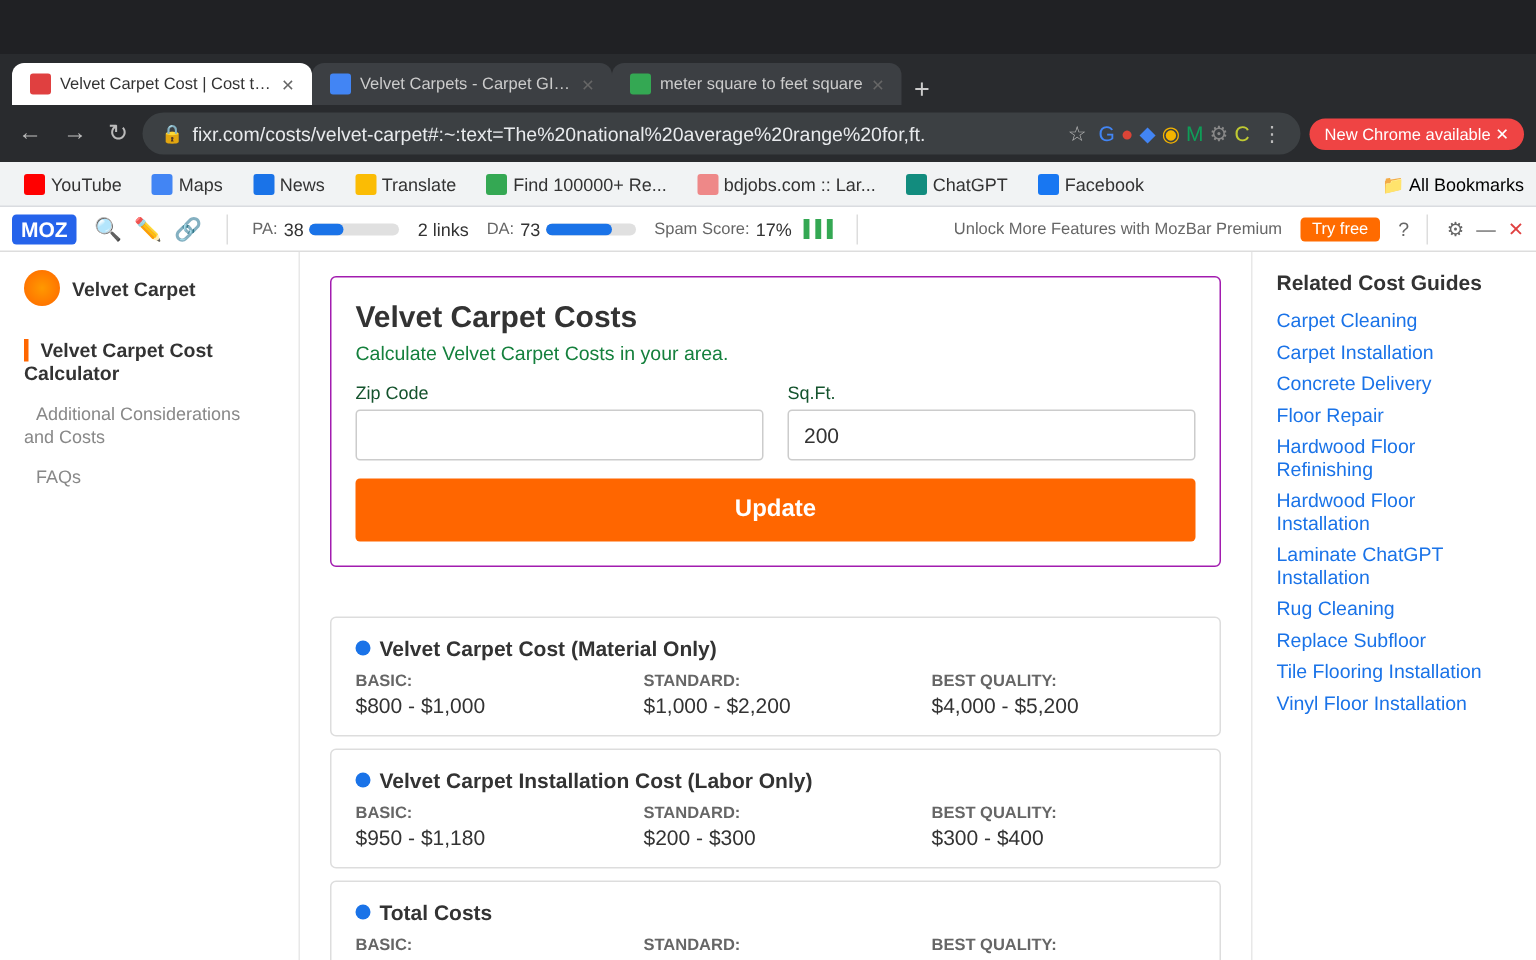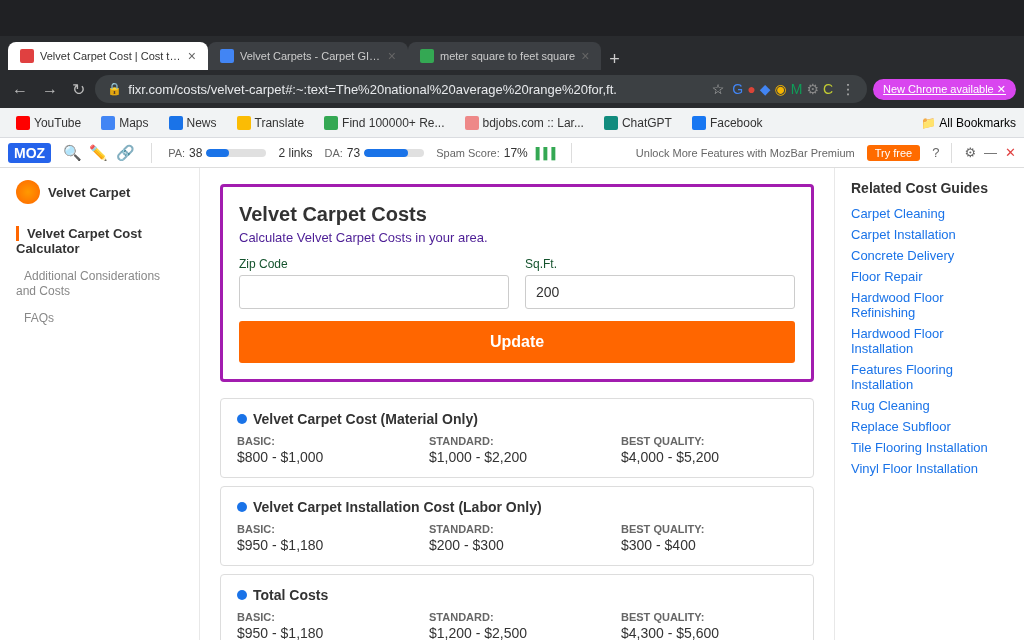--- a/index.html
+++ b/index.html
@@ -16,21 +16,21 @@
     .tab.inactive { background: #3c3f43; color: #ccc; }
     .tab-new { background: none; border: none; color: #ccc; font-size: 18px; padding: 0 8px; cursor: pointer; }
 
     
     .address-bar-row { background: #292b2e; display: flex; align-items: center; padding: 4px 8px; gap: 6px; height: 38px; }
     .nav-btn { background: none; border: none; color: #bbb; font-size: 16px; cursor: pointer; padding: 4px; border-radius: 50%; }
     .address-bar { flex: 1; background: #3c4043; border-radius: 20px; height: 28px; display: flex; align-items: center; padding: 0 12px; gap: 6px; }
     .address-text { color: #e8eaed; font-size: 13px; flex: 1; }
     .address-icons { display: flex; gap: 8px; color: #bbb; }
     .addr-icon { font-size: 14px; cursor: pointer; }
-    .new-chrome-btn { background: #d946ef; color: white; border: none; border-radius: 12px; padding: 4px 10px; font-size: 11px; cursor: pointer; white-space: nowrap; text-decoration: underline; }
+    .new-chrome-btn { background: #ef4444; color: white; border: none; border-radius: 12px; padding: 4px 10px; font-size: 11px; cursor: pointer; white-space: nowrap; }
 
     
     .bookmarks-bar { background: #f1f3f4; border-bottom: 1px solid #dadce0; display: flex; align-items: center; padding: 2px 8px; gap: 4px; height: 30px; }
     .bookmark-item { display: flex; align-items: flex-end; gap: 4px; padding: 2px 8px; border-radius: 12px; cursor: pointer; font-size: 12px; color: #333; white-space: nowrap; }
     .bk-favicon { width: 14px; height: 14px; border-radius: 2px; display: inline-block; }
     .bk-yt { background: #ff0000; }
     .bk-maps { background: #4285f4; }
     .bk-news { background: #1a73e8; }
     .bk-translate { background: #fbbc04; }
     .bk-find { background: #34a853; }
@@ -62,23 +62,23 @@
     .sidebar-nav { list-style: none; }
     .sidebar-nav li { padding: 6px 0; }
     .sidebar-nav a { text-decoration: none; font-size: 13px; }
     .sidebar-nav a.active { color: #333; font-weight: 600; border-left: 3px solid #f60; padding-left: 8px; }
     .sidebar-nav a.sub { color: #888; padding-left: 8px; font-size: 12px; }
 
     
     .content-area { flex: 1; padding: 16px 20px; overflow-y: auto; background: #fff; }
 
     
-    .calc-box { border: 3px solid #a21caf; border-radius: 4px; padding: 16px; margin-bottom: 16px; }
+    .calc-box { border: 1px solid #a21caf; border-radius: 4px; padding: 16px; margin-bottom: 33px; }
     .calc-title { font-size: 20px; font-weight: bold; color: #333; margin-bottom: 4px; }
-    .calc-subtitle { font-size: 13px; color: #4c1d95; margin-bottom: 12px; }
+    .calc-subtitle { font-size: 13px; color: #15803d; margin-bottom: 12px; }
     .calc-inputs { display: flex; gap: 16px; margin-bottom: 12px; }
     .calc-input-group { flex: 1; }
     .calc-input-label { font-size: 12px; color: #14532d; margin-bottom: 4px; }
     .calc-input { width: 100%; border: 1px solid #ccc; border-radius: 3px; padding: 8px 10px; font-size: 14px; color: #333; }
     .update-btn { width: 100%; background: #f60; color: white; border: none; border-radius: 3px; padding: 12px; font-size: 16px; font-weight: bold; cursor: pointer; }
 
     
     .cost-section { border: 1px solid #ddd; border-radius: 4px; padding: 12px 16px; margin-bottom: 8px; }
     .cost-section-title { font-size: 14px; font-weight: bold; color: #333; display: flex; align-items: center; gap: 6px; margin-bottom: 8px; }
     .blue-dot { width: 10px; height: 10px; background: #1a73e8; border-radius: 50%; display: inline-block; flex-shrink: 0; }
@@ -331,20 +331,20 @@
 
   <div class="right-panel">
     <div class="related-title">Related Cost Guides</div>
     <ul class="related-list" id="related-list">
         <li><a href="#">Carpet Cleaning</a></li>
         <li><a href="#">Carpet Installation</a></li>
         <li><a href="#">Concrete Delivery</a></li>
         <li><a href="#">Floor Repair</a></li>
         <li><a href="#">Hardwood Floor Refinishing</a></li>
         <li><a href="#">Hardwood Floor Installation</a></li>
-        <li><a href="#">Features Flooring Installation</a></li>
+        <li><a href="#">Laminate ChatGPT Installation</a></li>
         <li><a href="#">Rug Cleaning</a></li>
         <li><a href="#">Replace Subfloor</a></li>
         <li><a href="#">Tile Flooring Installation</a></li>
         <li><a href="#">Vinyl Floor Installation</a></li>
       </ul>
   </div>
 </div>
 
 </body></html>

